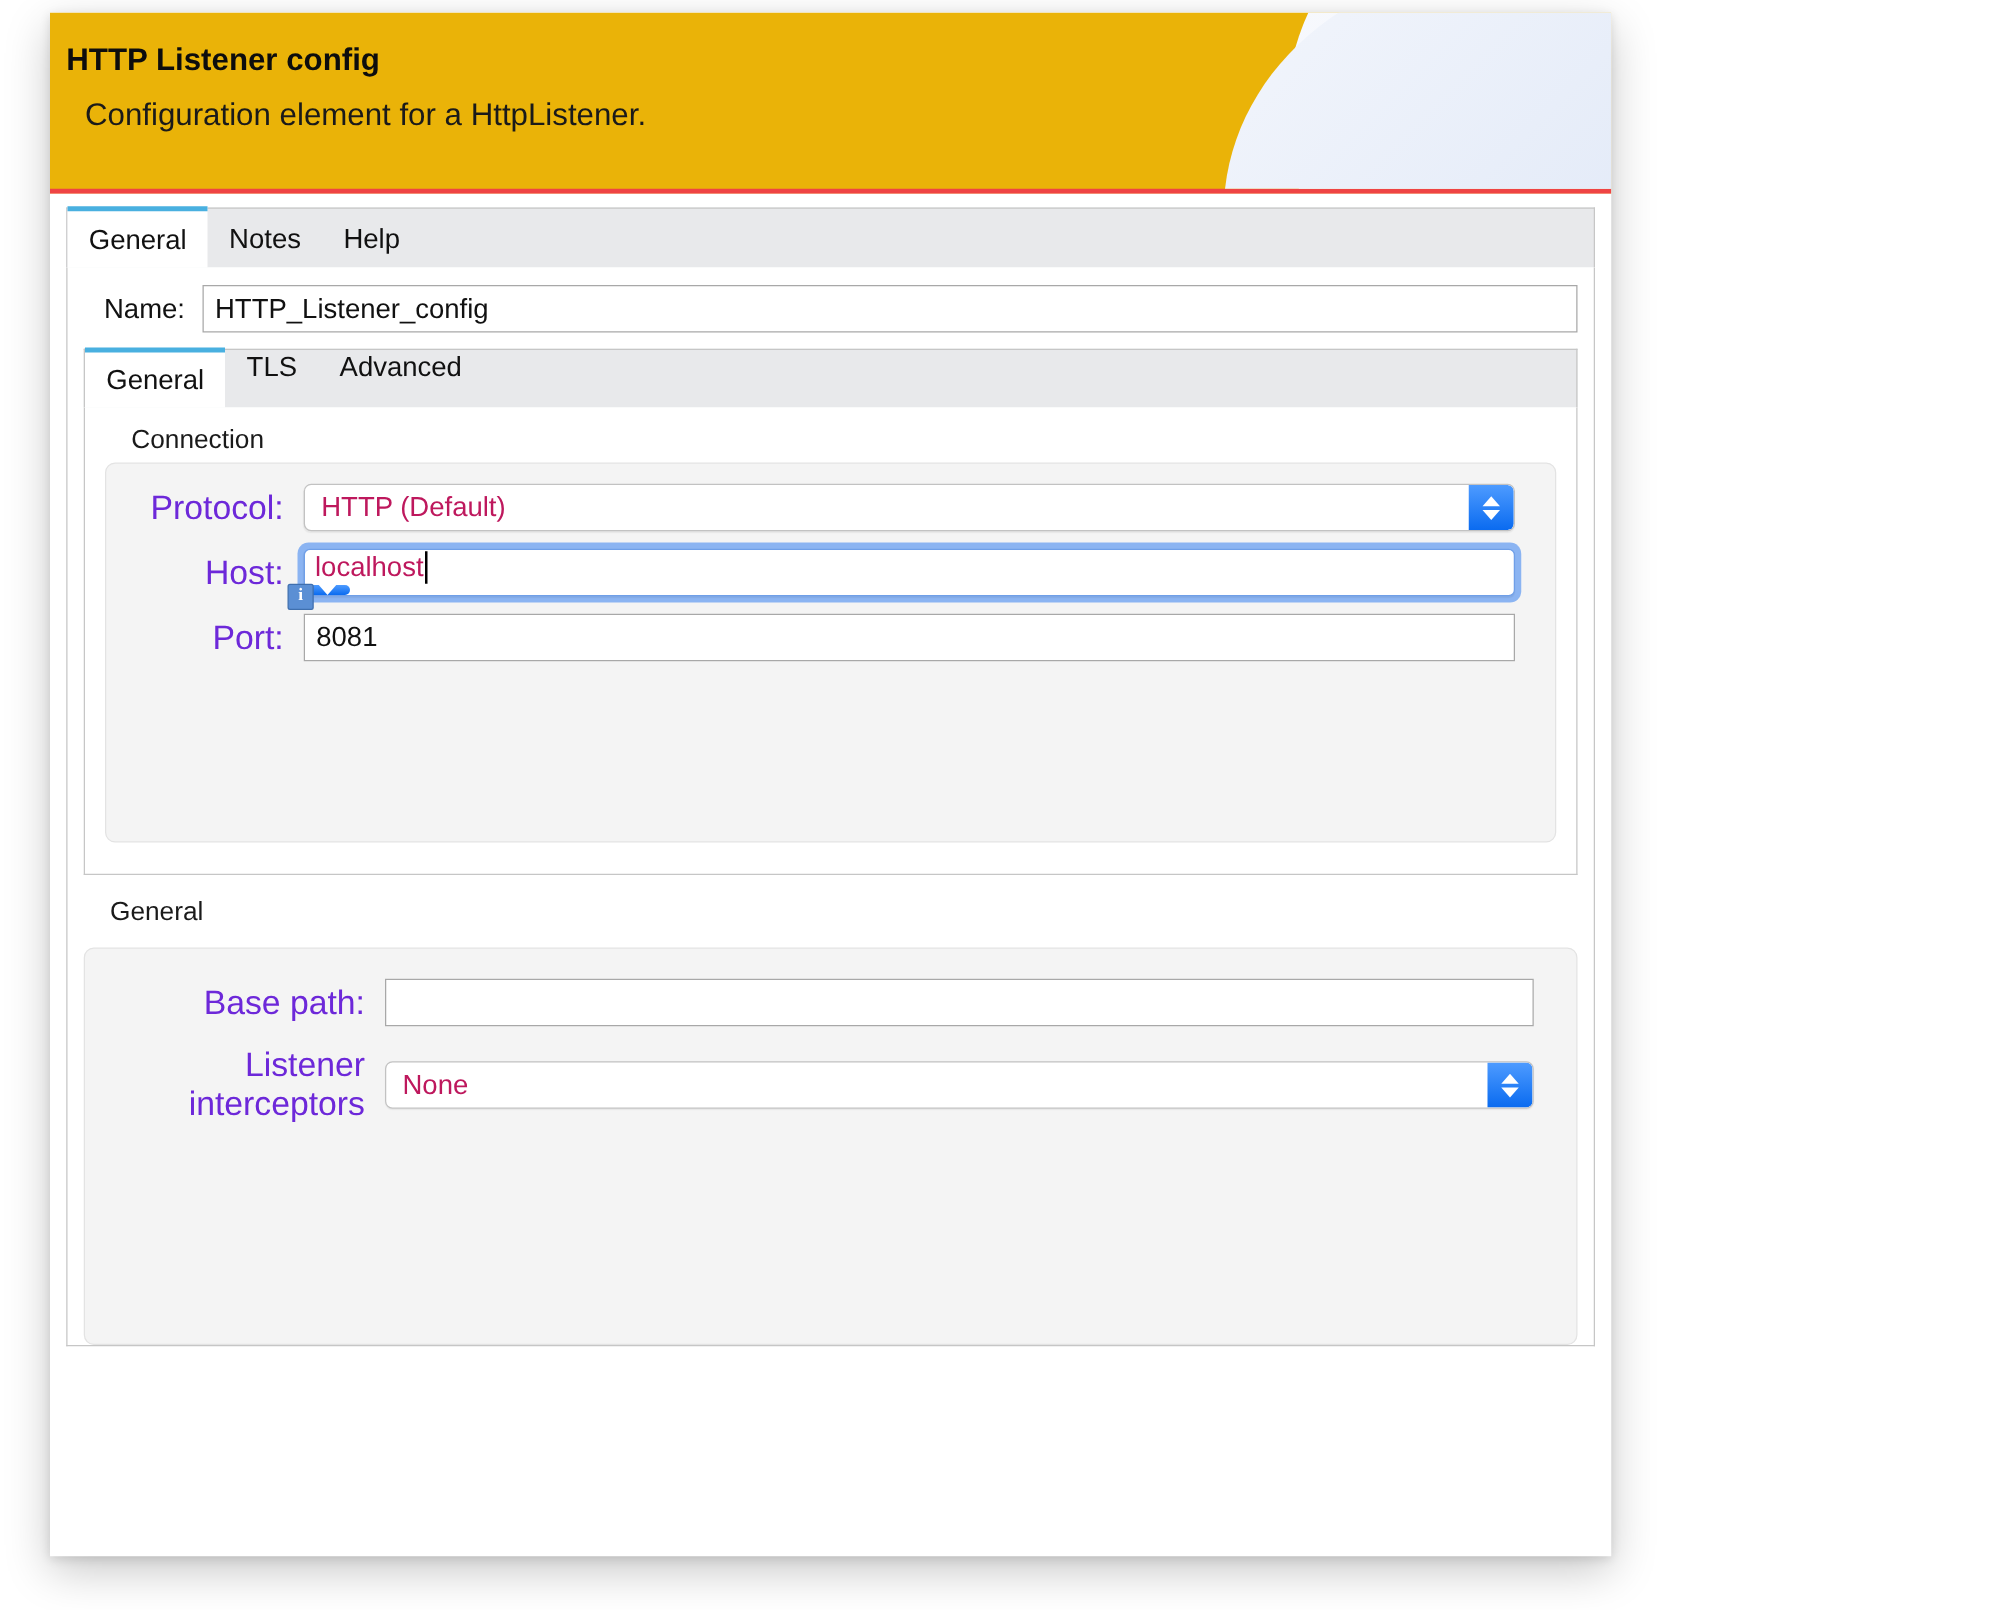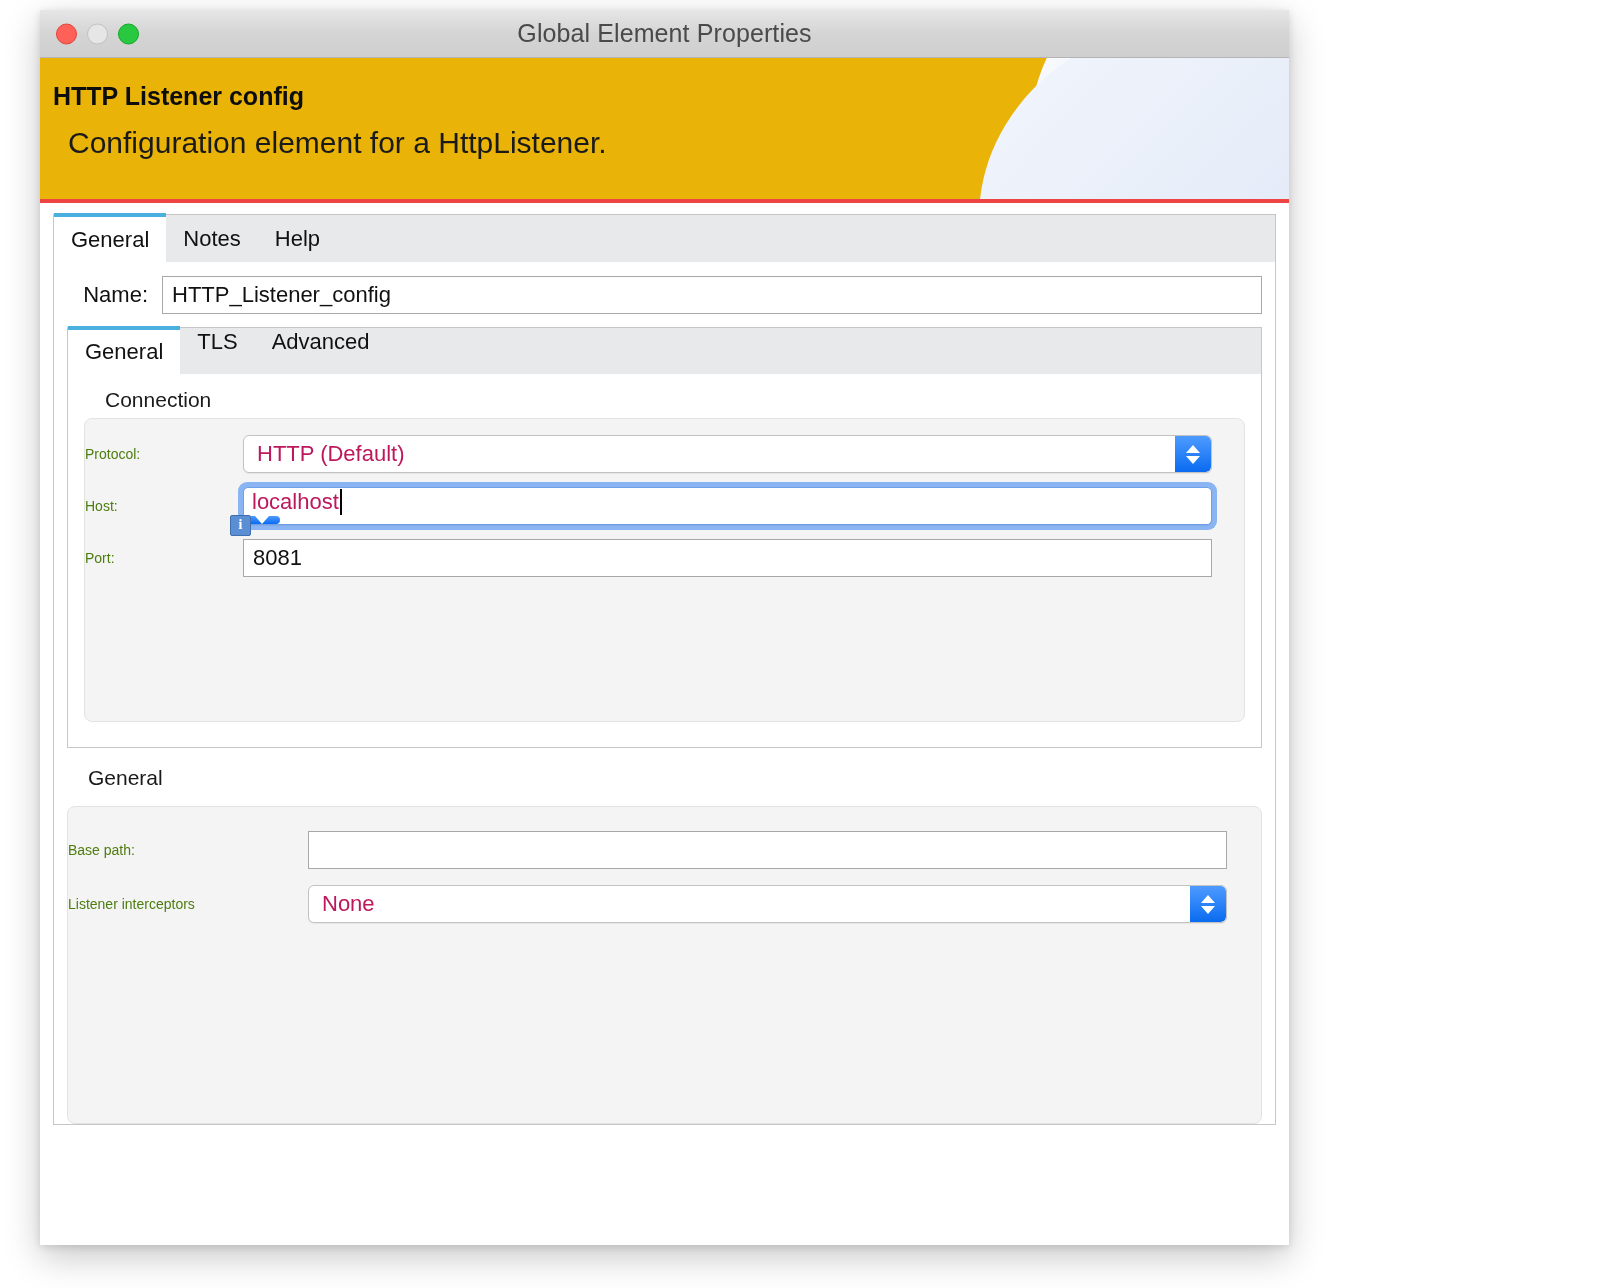--- a/index.html
+++ b/index.html
@@ -96,21 +96,21 @@
     left: 13px;
     top: 24px;
     font-size: 25px;
     font-weight: bold;
     color: #0d0d0d;
   }
   .header-sub {
     position: absolute;
     left: 28px;
     top: 68px;
-    font-size: 30px;
+    font-size: 25px;
     color: #1a1a1a;
   }
 
   
   .body-area {
     position: relative;
     background: #ffffff;
     padding: 11px 13px 0 13px;
     height: 1046px;
     box-sizing: border-box;
@@ -208,23 +208,23 @@
   .group-panel.connection { height: 304px; padding: 16px 0 0 0; }
 
   .field-row {
     display: flex;
     align-items: center;
     margin-bottom: 14px;
     padding-right: 32px;
   }
   .field-label {
     width: 158px;
-    text-align: left;
-    font-size: 14px;
-    color: #4d7c0f;
+    text-align: right;
+    font-size: 27px;
+    color: #6d28d9;
     padding-right: 16px;
     box-sizing: border-box;
     flex: none;
   }
 
   
   .field-box {
     flex: 1;
     position: relative;
     height: 38px;
@@ -335,28 +335,20 @@
   .general-wrap { padding: 16px 13px 0 13px; }
   .group-panel.general { height: 318px; padding: 24px 0 0 0; margin-top: 16px; }
   .general-wrap .field-label { width: 240px; }
   .general-wrap .field-row { padding-right: 34px; margin-bottom: 16px; }
 </style>
 </head>
 <body>
 
 <div class="window">
 
-  <div class="titlebar">
-    <div class="traffic">
-      <div class="light close"></div>
-      <div class="light min"></div>
-      <div class="light max"></div>
-    </div>
-    <div class="title-text">Global Element Properties</div>
-  </div>
 
   <div class="header">
     <div class="header-arc2"></div>
     <div class="header-arc"></div>
     <div class="header-title">HTTP Listener config</div>
     <div class="header-sub">Configuration element for a HttpListener.</div>
   </div>
 
   <div class="body-area">
 

